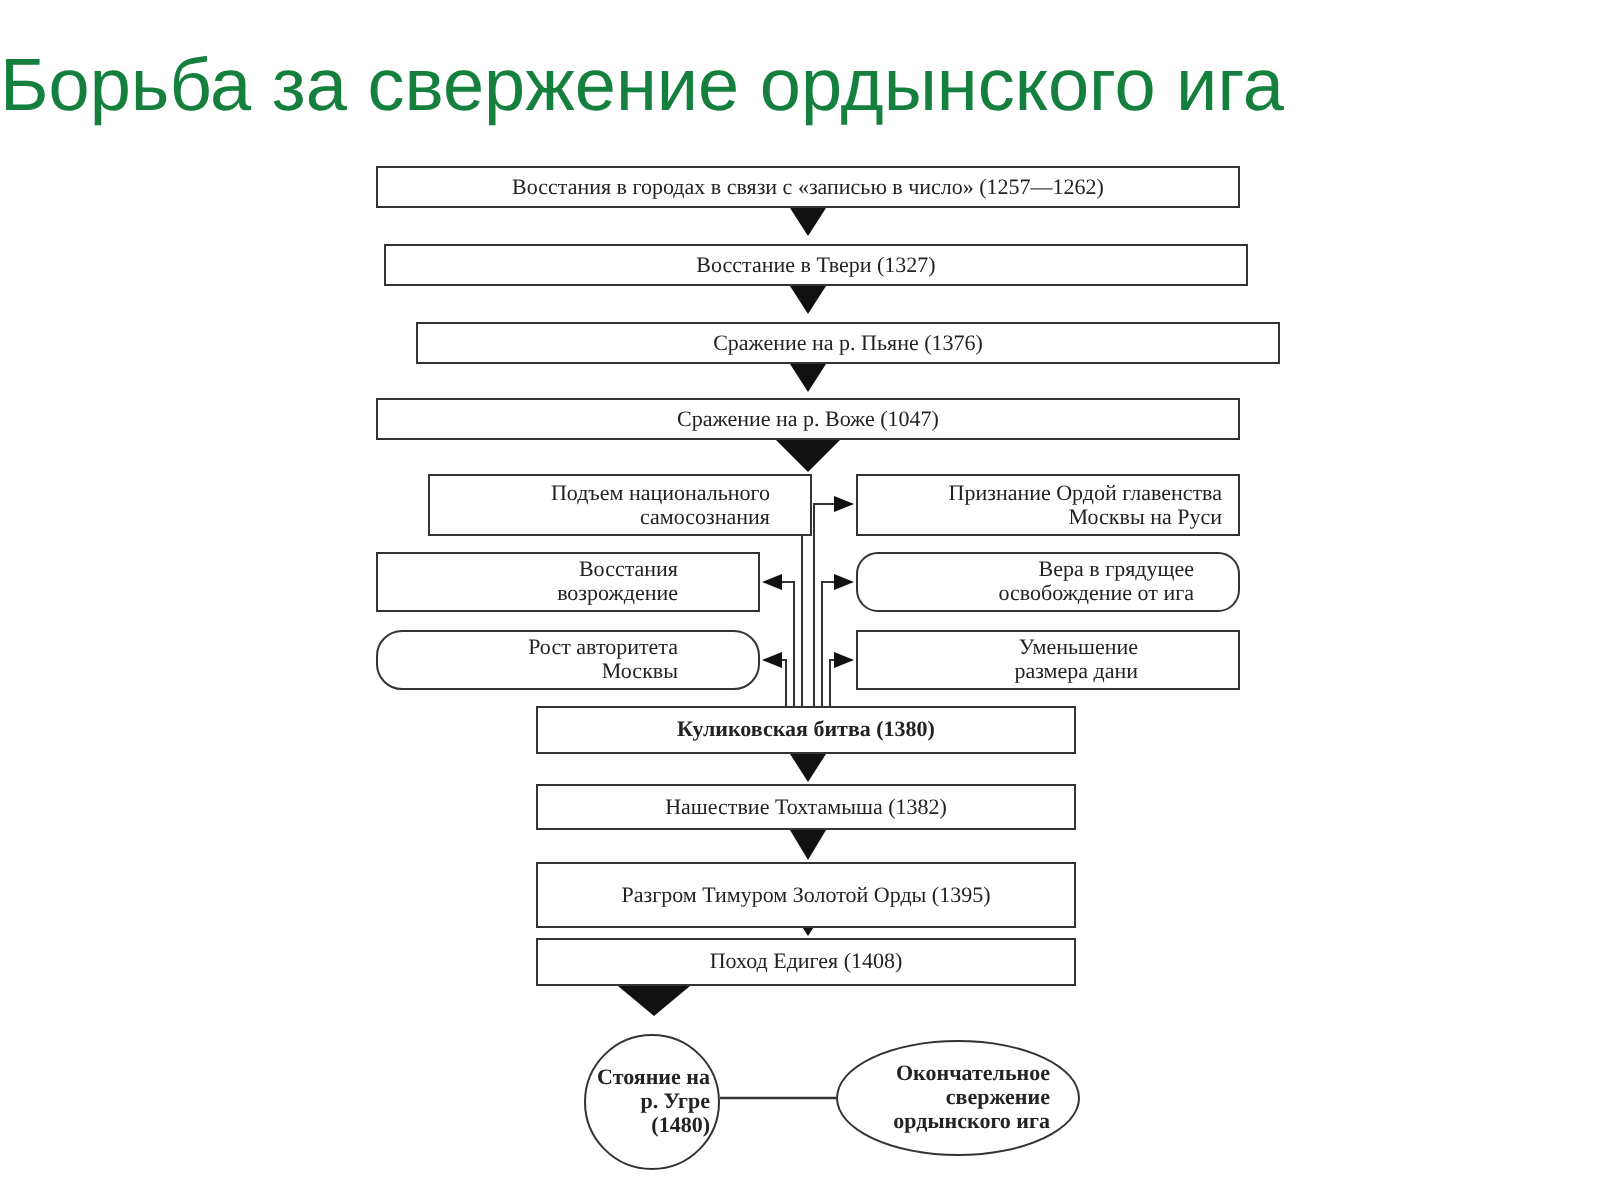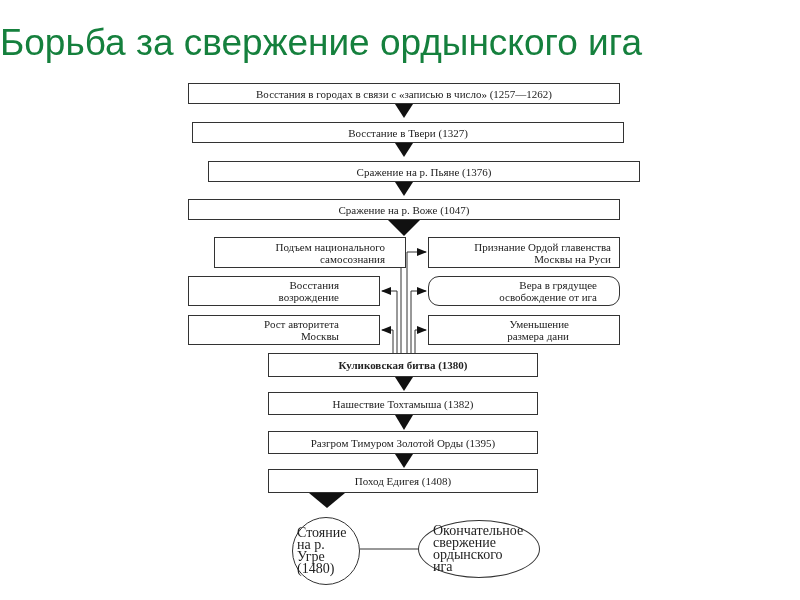--- a/index.html
+++ b/index.html
@@ -1,20 +1,20 @@
 <!DOCTYPE html>
 <html><head>
 <meta charset="utf-8">
 <style>
   html, body { margin: 0; padding: 0; background: #ffffff; }
   body { width: 800px; height: 600px; position: relative; overflow: hidden; font-family: "Liberation Serif", serif; color: #1a1a1a; }
   .title { position: absolute; left: 0; top: 22px; width: 800px; text-align: left; font-family: "Liberation Sans", sans-serif; font-size: 37px; color: #15803d; letter-spacing: 0px; }
   .box { position: absolute; border: 1.5px solid #333; background: #fff; box-sizing: border-box; display: flex; align-items: center; justify-content: center; text-align: right; font-size: 11px; line-height: 12px; color: #222; }
   .box.bold { font-weight: bold; }
-  .ell { position: absolute; border: 1.5px solid #333; border-radius: 50%; background: #fff; box-sizing: border-box; display: flex; align-items: center; justify-content: center; text-align: left; font-size: 14px; line-height: 12px; font-weight: normal; color: #222; }
+  .ell { position: absolute; border: 1.5px solid #333; border-radius: 50%; background: #fff; box-sizing: border-box; display: flex; align-items: center; justify-content: center; text-align: right; font-size: 11px; line-height: 12px; font-weight: bold; color: #222; }
   svg.lines { position: absolute; left: 0; top: 0; width: 800px; height: 600px; }
 </style>
 </head>
 <body>
 
 <div class="title">Борьба за свержение ордынского ига</div>
 
 <svg class="lines" viewBox="0 0 800 600">
   <defs>
     <marker id="ah" markerWidth="10" markerHeight="8" refX="9" refY="4" orient="auto" markerUnits="userSpaceOnUse">
@@ -43,25 +43,25 @@
   <line x1="360" y1="549" x2="418" y2="549" stroke="#333" stroke-width="1.2"></line>
 </svg>
 
 <div class="box" style="left:188px;top:83px;width:432px;height:21px;">Восстания в городах в связи с «записью в число» (1257—1262)</div>
 <div class="box" style="left:192px;top:122px;width:432px;height:21px;">Восстание в Твери (1327)</div>
 <div class="box" style="left:188px;top:161px;width:432px;height:21px;margin-left:20px;">Сражение на р. Пьяне (1376)</div>
 <div class="box" style="left:188px;top:199px;width:432px;height:21px;">Сражение на р. Воже (1047)</div>
 
 <div class="box" style="left:188px;top:237px;width:192px;height:31px;padding:0 20px;margin-left:26px;">Подъем национального самосознания</div>
 <div class="box" style="left:188px;top:276px;width:192px;height:30px;padding:0 40px;">Восстания возрождение</div>
-<div class="box" style="left:188px;top:315px;width:192px;height:30px;padding:14px 40px;">Рост авторитета Москвы</div>
+<div class="box" style="left:188px;top:315px;width:192px;height:30px;padding:14px 40px;border-radius:13px;">Рост авторитета Москвы</div>
 
 <div class="box" style="left:428px;top:237px;width:192px;height:31px;padding:0 8px;">Признание Ордой главенства Москвы на Руси</div>
 <div class="box" style="left:428px;top:276px;width:192px;height:30px;padding:0 22px;border-radius:11px;">Вера в грядущее освобождение от ига</div>
 <div class="box" style="left:428px;top:315px;width:192px;height:30px;padding:0 50px;">Уменьшение размера дани</div>
 
 <div class="box bold" style="left:268px;top:353px;width:270px;height:24px;">Куликовская битва (1380)</div>
 <div class="box" style="left:268px;top:392px;width:270px;height:23px;">Нашествие Тохтамыша (1382)</div>
-<div class="box" style="left:268px;top:431px;width:270px;height:23px;">Разгром Тимуром Золотой Орды (1395)</div>
+<div class="box" style="left:268px;top:431px;width:270px;height:33px;">Разгром Тимуром Золотой Орды (1395)</div>
 <div class="box" style="left:268px;top:469px;width:270px;height:24px;">Поход Едигея (1408)</div>
 
 <div class="ell" style="left:292px;top:517px;width:68px;height:68px;padding:0 4px;">Стояние на р. Угре (1480)</div>
 <div class="ell" style="left:418px;top:520px;width:122px;height:58px;padding:0 14px;">Окончательное свержение ордынского ига</div>
 
 </body></html>

